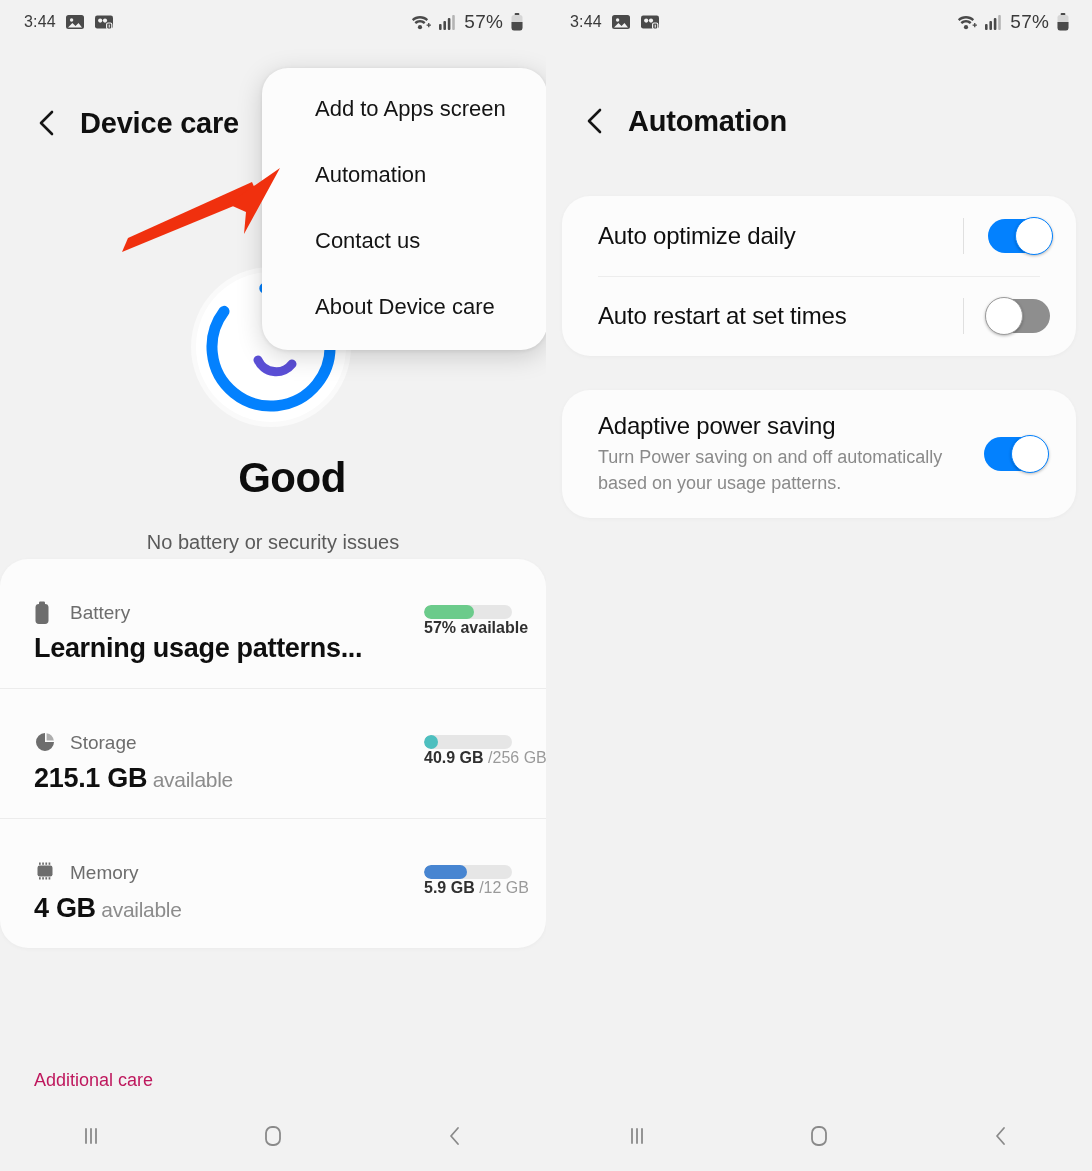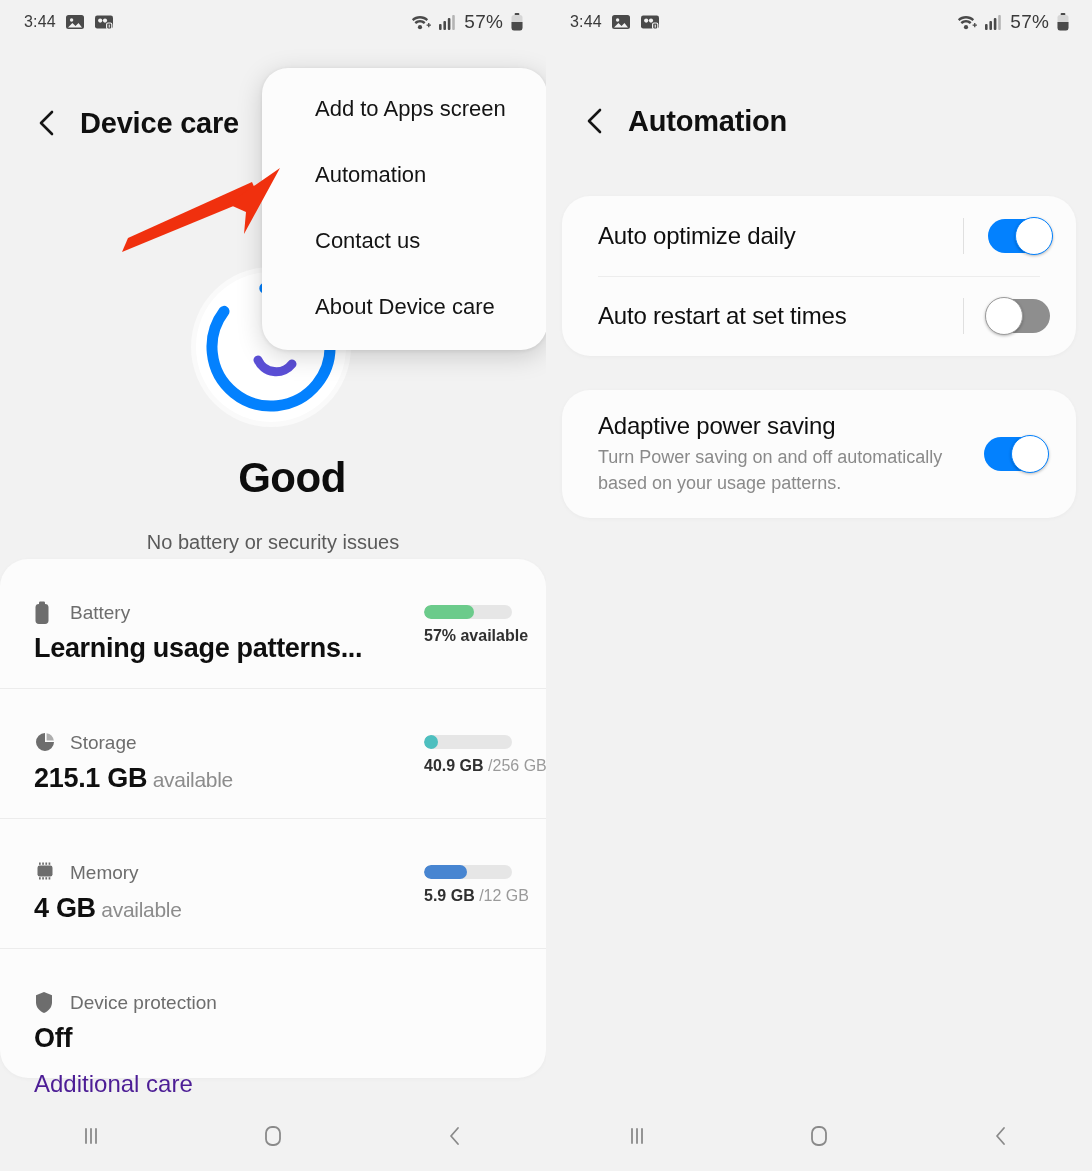--- a/index.html
+++ b/index.html
@@ -44,23 +44,23 @@
   .irow{padding:22px 34px 24px 34px;position:relative;}
   .irow + .irow{border-top:1px solid #ececec;}
   .irow-head{display:flex;align-items:center;gap:14px;margin-bottom:8px;margin-top:20px;}
   .irow-ico{width:22px;height:24px;flex:0 0 auto;}
   .irow-label{font-size:19px;color:#6d6d6d;}
   .irow-val{font-size:27px;font-weight:bold;color:#0f0f0f;letter-spacing:-.3px;}
   .irow-val .lite{font-weight:normal;color:#8c8c8c;font-size:21px;}
   .meter{position:absolute;right:34px;top:46px;width:88px;}
   .bar{width:88px;height:14px;border-radius:7px;background:#e6e6e6;overflow:hidden;}
   .bar > i{display:block;height:100%;border-radius:7px;}
-  .meter-txt{margin-top:8px;text-align:right;font-size:16px;font-weight:bold;color:#303030;white-space:nowrap;}
+  .meter-txt{text-align:right;font-size:16px;font-weight:bold;color:#303030;white-space:nowrap;}
   .meter-txt .dim{font-weight:normal;color:#9a9a9a;}
-  .addl{position:absolute;left:34px;top:1070px;font-size:24px;color:#4c1d95;}
+  .addl{position:absolute;left:34px;top:1070px;font-size:18px;color:#be185d;}
 
   
   .menu{position:absolute;left:262px;top:68px;width:272px;background:#fcfcfc;border-radius:26px;
     box-shadow:0 6px 26px rgba(0,0,0,.17), 0 1px 4px rgba(0,0,0,.08);padding:8px 0 10px 13px;z-index:40;}
   .menu-item{padding:20px 0 20px 40px;font-size:22px;color:#141414;cursor:pointer;}
 
   
   .arrow{position:absolute;left:120px;top:160px;width:190px;height:110px;z-index:45;pointer-events:none;}
 
   
@@ -222,31 +222,20 @@
         </div>
         <div class="irow-val"><span>4 GB</span><span class="lite"> available</span></div>
         <div class="meter">
           <div class="bar">
               <i style="width: 49%; background: rgb(71, 133, 209);"></i>
             </div>
           <div class="meter-txt"><span>5.9 GB</span><span class="dim"> /12 GB</span></div>
         </div>
       </div>
 
-      <div class="irow">
-        <div class="irow-head">
-          <span class="irow-ico">
-            <svg width="20" height="23" viewBox="0 0 20 23">
-                <path d="M10 1L2 4.2v7.1c0 5 3.4 9 8 10.6 4.6-1.6 8-5.6 8-10.6V4.2z" fill="#6d6d6d"></path>
-              </svg>
-          </span>
-          <span class="irow-label">Device protection</span>
-        </div>
-        <div class="irow-val"><span>Off</span></div>
-      </div>
     </div>
 
     <div class="addl">Additional care</div>
 
     <div class="menu">
       <div class="menu-item">Add to Apps screen</div>
       <div class="menu-item">Automation</div>
       <div class="menu-item">Contact us</div>
       <div class="menu-item">About Device care</div>
     </div>

